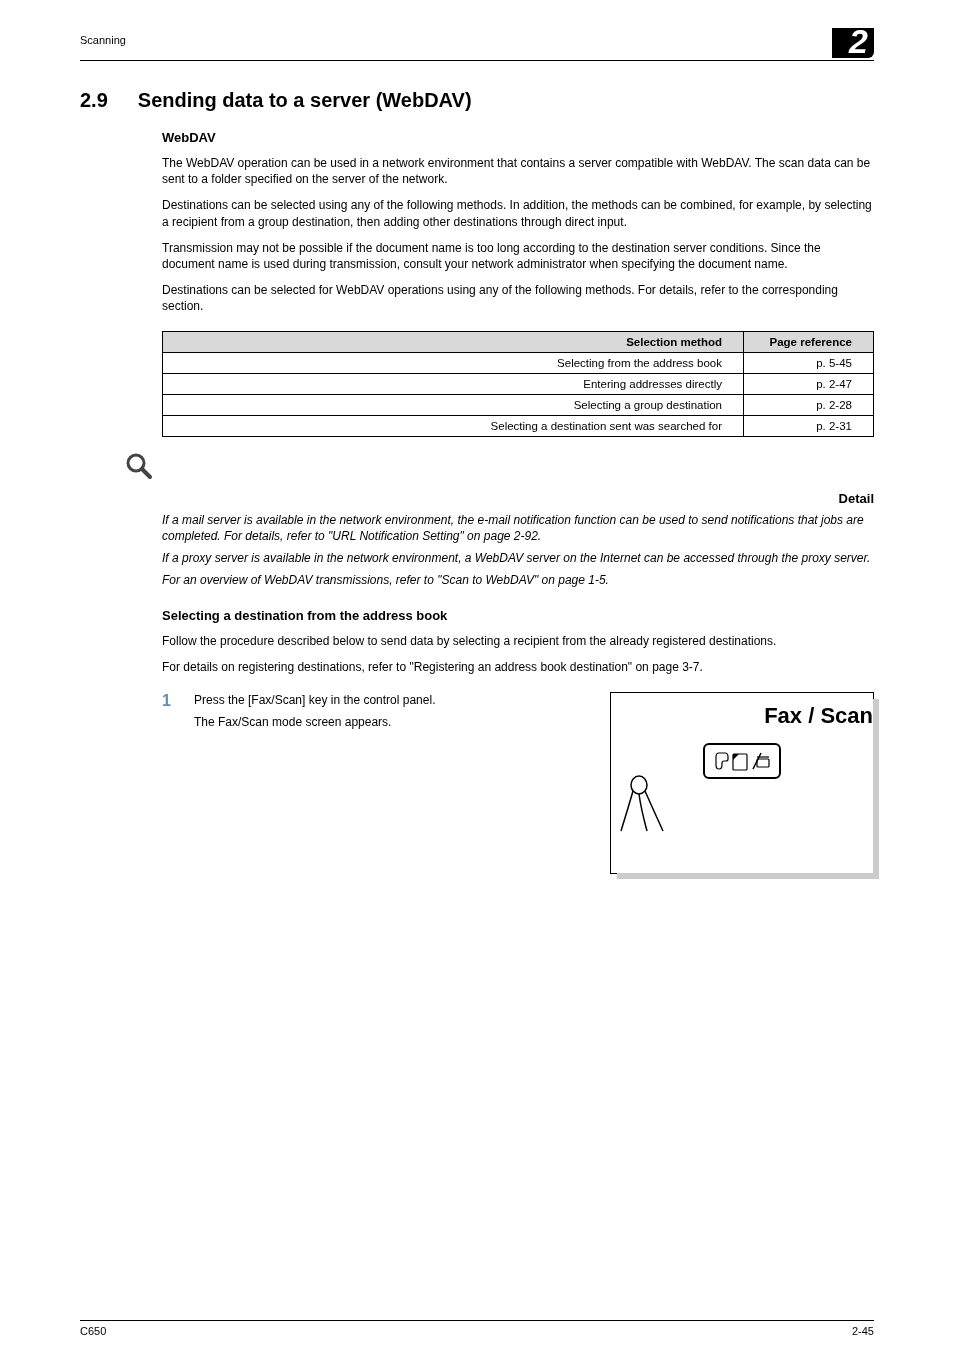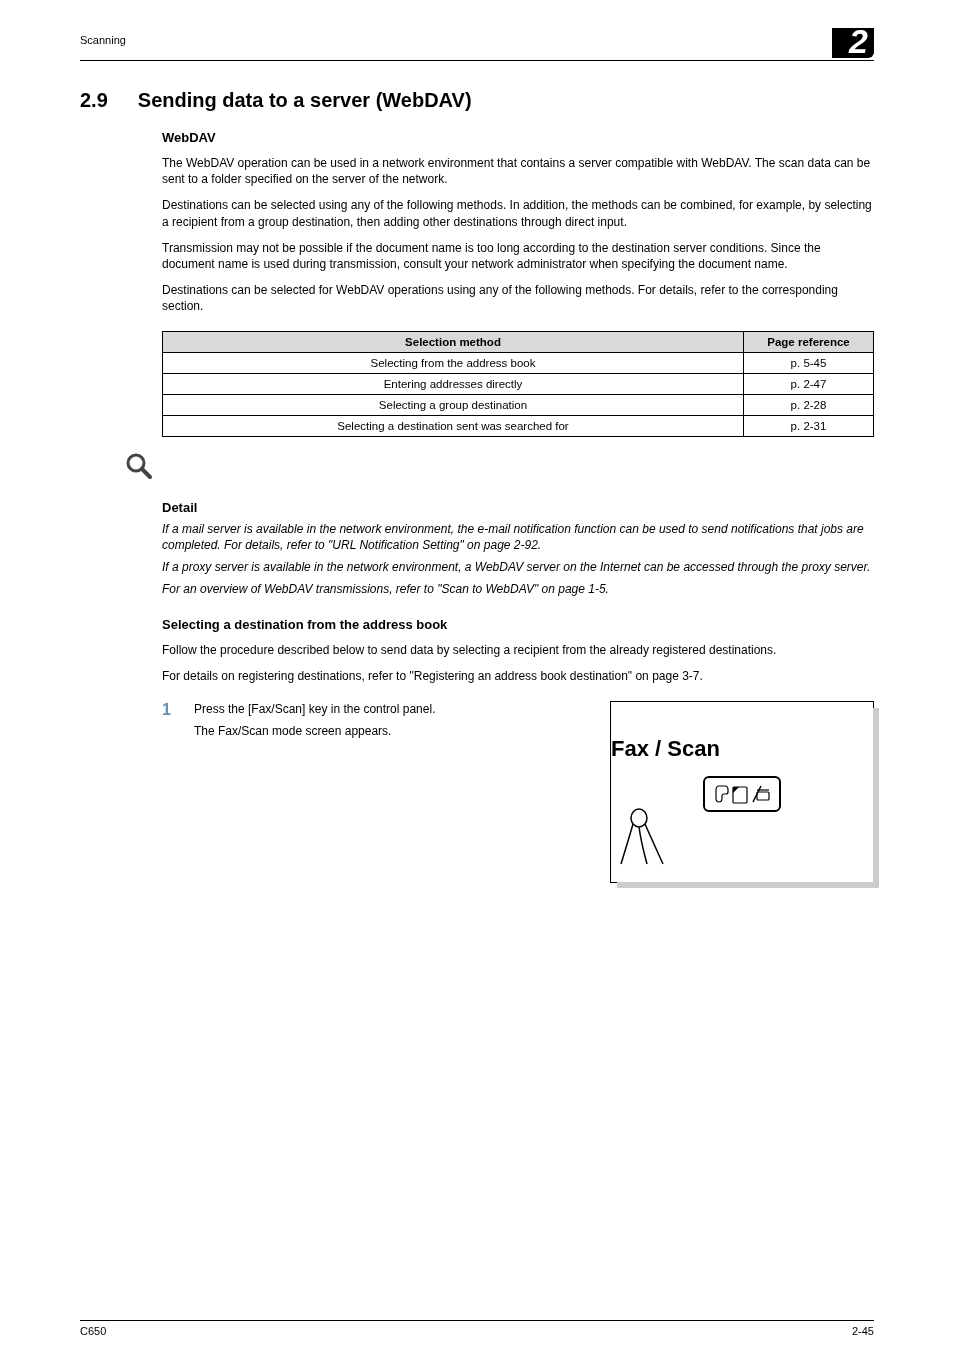--- a/index.html
+++ b/index.html
@@ -26,45 +26,45 @@
   .section-num { font-weight: bold; font-size: 20px; }
   .section-title { font-weight: bold; font-size: 20px; }
 
   
   .body-indent { margin-left: 82px; max-width: 712px; }
   .sub-heading { font-weight: bold; font-size: 13px; margin-top: 18px; }
   .para { font-size: 12px; margin-top: 10px; line-height: 1.35; }
 
   
   table.ref-table { border-collapse: collapse; width: 100%; margin-top: 16px; font-size: 11.5px; }
-  table.ref-table th, table.ref-table td { border: 1px solid #000; padding: 4px 8px; text-align: center; vertical-align: middle; }
+  table.ref-table th, table.ref-table td { border: 1px solid #000; padding: 4px 21px; text-align: right; vertical-align: middle; }
   table.ref-table th { background: #d9d9d9; font-weight: bold; }
   table.ref-table th.col-ref { width: 130px; }
 
   
   .detail-block { margin-top: 14px; }
   .detail-icon { margin-left: -38px; width: 30px; }
-  .detail-label { font-weight: bold; font-size: 13px; margin-top: 15px; }
+  .detail-label { font-weight: bold; font-size: 13px; margin-top: 6px; text-align: right; }
   .detail-para { font-style: italic; font-size: 12px; margin-top: 6px; line-height: 1.35; }
 
   
   .step-row { display: flex; margin-top: 16px; gap: 14px; }
   .step-num { font-size: 16px; font-weight: bold; color: #5f8fb4; width: 18px; flex: 0 0 auto; }
   .step-text { font-size: 12px; flex: 1 1 auto; line-height: 1.35; }
   .step-text p + p { margin-top: 6px; }
 
   
   .fig-wrap { flex: 0 0 auto; width: 264px; }
   .fig-panel {
     border: 1px solid #000; width: 264px; height: 182px;
     position: relative; background: #fff;
   }
   .fig-panel .shadow-r { position:absolute; right:-6px; top:6px; bottom:-6px; width:6px; background:#ccc; }
   .fig-panel .shadow-b { position:absolute; left:6px; right:-6px; bottom:-6px; height:6px; background:#ccc; }
-  .fig-title { font-family: Arial, Helvetica, sans-serif; font-weight: bold; font-size: 22px; text-align:left; margin-top:34px; }
+  .fig-title { font-family: Arial, Helvetica, sans-serif; font-weight: bold; font-size: 22px; text-align:right; margin-top:10px; }
   .fig-keybox { width:78px; height:36px; border:2px solid #000; border-radius:6px; margin: 14px auto 0 auto; display:flex; align-items:center; justify-content:center; }
   .fig-keybox svg { display:block; }
   .fig-finger { width:64px; height:64px; margin: -4px auto 0 auto; }
 
   
   .footer-row { position:absolute; bottom:13px; left:80px; right:80px; }
   .footer-hr { border:none; border-top:1px solid #000; }
   .footer-cells { display:flex; justify-content:space-between; font-size:11px; margin-top:4px; }
 
 </style>

